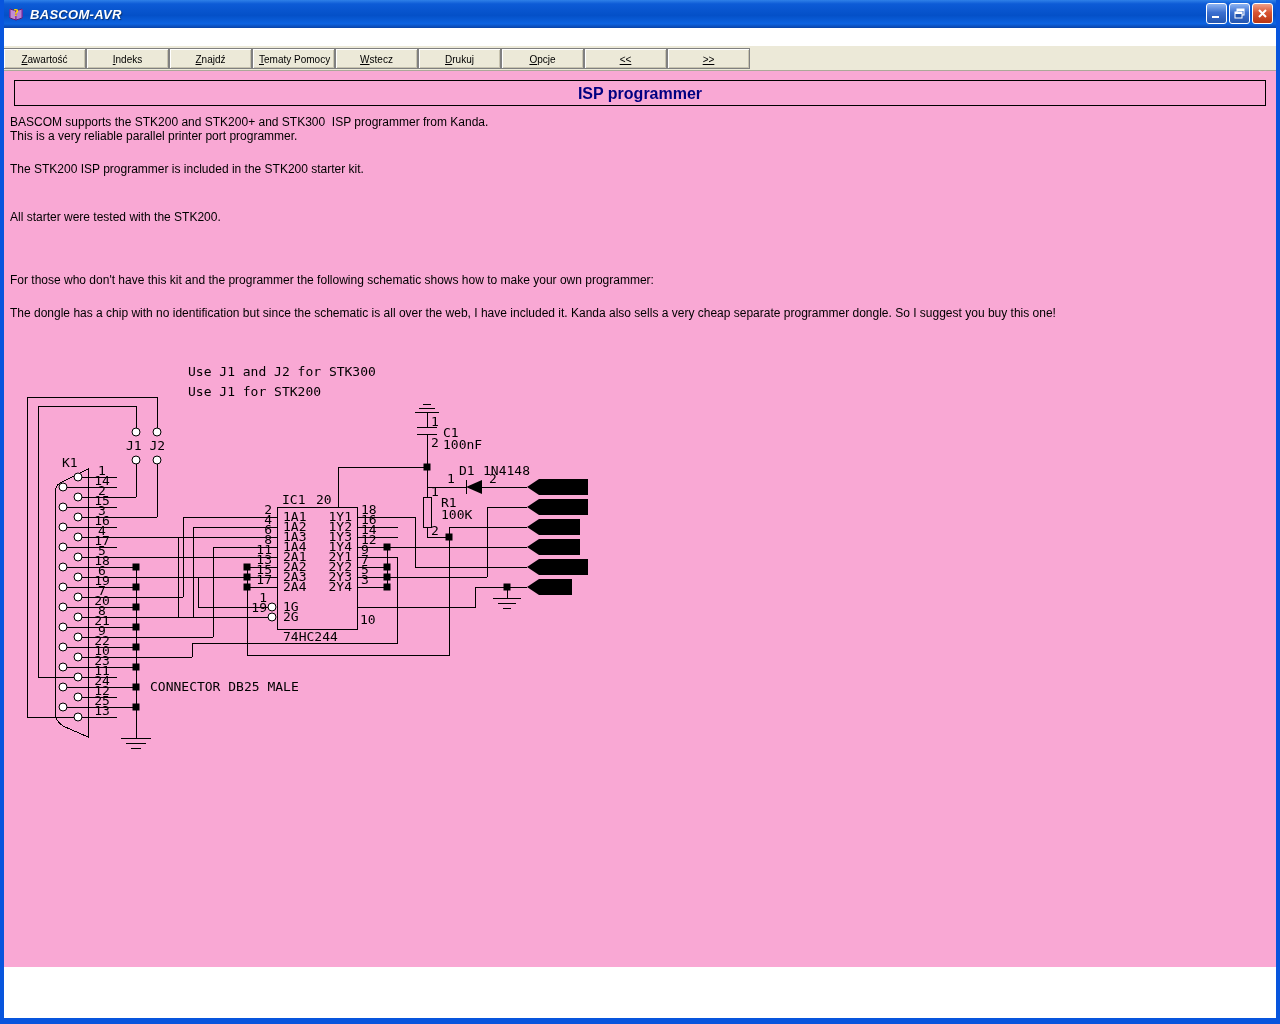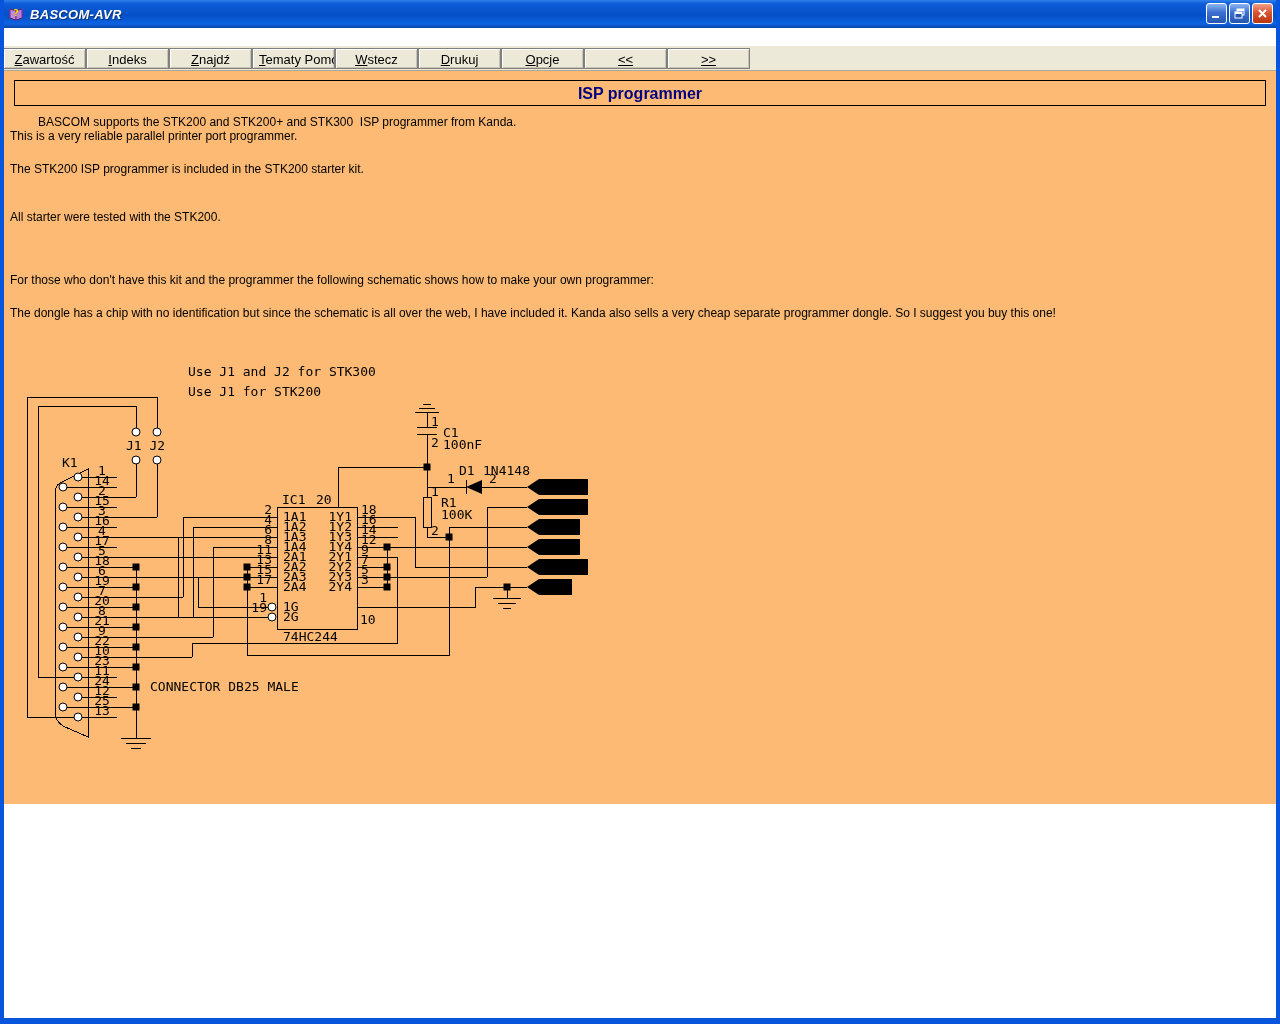--- a/index.html
+++ b/index.html
@@ -31,26 +31,26 @@
   }
   .menubar .mitem{padding:2px 7px;cursor:default;}
   
   .toolbar{
     position:absolute;left:-4px;top:46px;width:1280px;height:25px;background:#ECE9D8;
     display:flex;align-items:center;padding-left:3px;border-bottom:1px solid #aca899;
   }
   .tbtn{
     width:83px;height:21px;background:#ECE9D8;border:1px solid #808080;
     box-shadow:inset 1px 1px 0 #ffffff, inset -1px -1px 0 #c8c4b0;
-    font-size:13px;color:#000;text-align:center;line-height:19px;
+    font-size:10px;color:#000;text-align:center;line-height:19px;
     font-family:"Liberation Sans",sans-serif;cursor:default;white-space:nowrap;overflow:hidden;
   }
   .tbtn u{text-decoration:underline;}
   
-  .content{position:absolute;left:0;top:71px;width:1272px;height:733px;background:#fdba74;overflow:hidden;}
+  .content{position:absolute;left:0;top:71px;width:1272px;height:896px;background:#f9a8d4;overflow:hidden;}
   .heading-box{
     position:absolute;left:10px;top:9px;width:1252px;height:26px;border:1px solid #000;
     text-align:center;line-height:25px;font-size:16px;font-weight:bold;color:#000080;
   }
   .para{position:absolute;left:6px;font-size:12px;color:#000;white-space:pre;}
   .schematic{position:absolute;left:-4px;top:269px;}
   .schematic path, .schematic circle, .schematic rect.box{stroke:#000;stroke-width:1;fill:none;shape-rendering:crispEdges;}
   .schematic circle{fill:#fff;shape-rendering:auto;}
   .schematic .fill{fill:#000;stroke:none;}
   .schematic text{
@@ -108,21 +108,21 @@
       <button class="tbtn"><u>W</u>stecz</button>
       <button class="tbtn"><u>D</u>rukuj</button>
       <button class="tbtn"><u>O</u>pcje</button>
       <button class="tbtn"><u>&lt;&lt;</u></button>
       <button class="tbtn"><u>&gt;&gt;</u></button>
     </div>
 
   <div class="content">
     <div class="heading-box">ISP programmer</div>
     <div id="paras">
-        <div class="para" style="top: 44px; margin-left: 28px;">BASCOM supports the STK200 and STK200+ and STK300  ISP programmer from Kanda.</div>
+        <div class="para" style="top: 44px;">BASCOM supports the STK200 and STK200+ and STK300  ISP programmer from Kanda.</div>
         <div class="para" style="top: 58px;">This is a very reliable parallel printer port programmer.</div>
         <div class="para" style="top: 91px;">The STK200 ISP programmer is included in the STK200 starter kit.</div>
         <div class="para" style="top: 139px;">All starter were tested with the STK200.</div>
         <div class="para" style="top: 202px;">For those who don't have this kit and the programmer the following schematic shows how to make your own programmer:</div>
         <div class="para" style="top: 235px;">The dongle has a chip with no identification but since the schematic is all over the web, I have included it. Kanda also sells a very cheap separate programmer dongle. So I suggest you buy this one!</div>
       </div>
 
     <svg class="schematic" width="640" height="440" viewBox="0 340 640 440">
 
       <path d="M88,469 L60,483 Q55,486 55,493 L55,712 Q55,721 63,726 L88,737 Z"></path>

